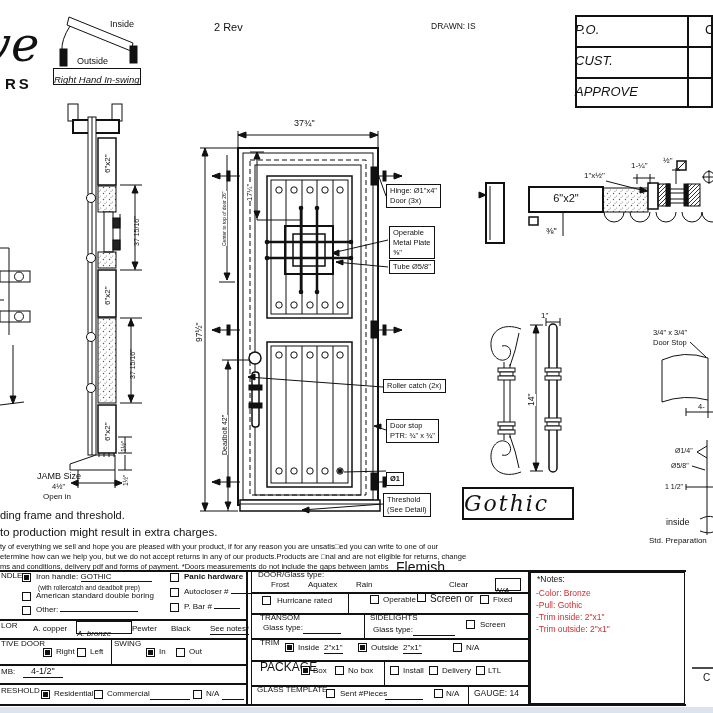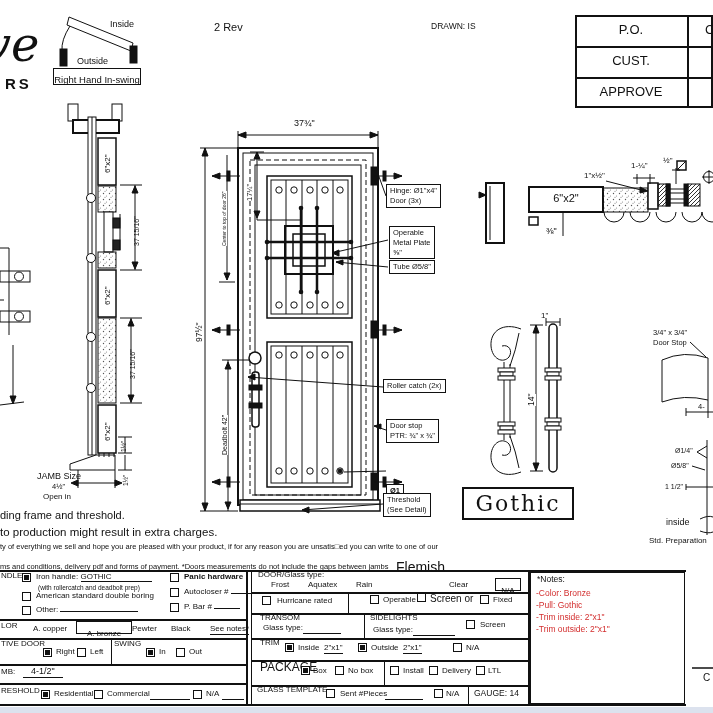--- a/index.html
+++ b/index.html
@@ -10,21 +10,21 @@
   .vt{position:absolute;z-index:3;white-space:nowrap;color:#111;transform-origin:0 0;transform:rotate(-90deg);}
   .box{position:absolute;z-index:2;border:1.5px solid #111;background:#fff;box-sizing:border-box;}
   .callout{position:absolute;z-index:4;border:1px solid #111;background:#fff;padding:1px 3px;
            font-size:7.5px;line-height:1.3;white-space:nowrap;}
   .cb{position:absolute;z-index:4;width:9px;height:9px;border:1.3px solid #111;background:#fff;box-sizing:border-box;}
   .cb.f::after{content:"";position:absolute;left:1px;top:1px;right:1px;bottom:1px;background:#111;}
   .ul{border-bottom:1px solid #111;}
   .hl{position:absolute;z-index:2;background:#111;height:1px;}
   .vl{position:absolute;z-index:2;background:#111;width:1px;}
   .red{color:#d32f2f;}
-  .ctr{text-align:center;}
+  .ctr{font-style:italic;}
 </style>
 </head>
 <body>
 
 <div id="canvas">
 
 <svg class="lines" width="713" height="713" viewBox="0 0 713 713">
   <defs>
     <pattern id="stip" width="6" height="6" patternUnits="userSpaceOnUse">
       <circle cx="1.5" cy="1.5" r="0.7" fill="#555"></circle>
@@ -306,21 +306,21 @@
 <div class="callout" style="left:389px;top:260px;">
   <div>Tube Ø5/8"</div>
 </div>
 <div class="callout" style="left:383px;top:379px;">
   <div>Roller catch  (2x)</div>
 </div>
 <div class="callout" style="left:386px;top:419px;">
   <div>Door stop</div>
   <div>PTR: ¾" x ¾"</div>
 </div>
-<div class="callout" style="left:386px;top:484px;font-weight:bold;">
+<div class="callout" style="left:386px;top:472px;font-weight:bold;">
   <div>Ø1</div>
 </div>
 <div class="callout" style="left:383px;top:493px;">
   <div>Threshold</div>
   <div>(See Detail)</div>
 </div>
 
 <div class="t" style="left:548px;top:192px;width:36px;text-align:center;font-size:11px;">6"x2"</div>
 <div class="t" style="left:546px;top:227px;font-size:9px;">⅜"</div>
 <div class="t" style="left:584px;top:172px;font-size:8px;">1"x½"</div>
@@ -339,20 +339,21 @@
 
 <div class="t" style="left:675px;top:447px;font-size:7px;">Ø1/4"</div>
 <div class="t" style="left:671px;top:462px;font-size:7px;">Ø5/8"</div>
 <div class="t" style="left:665px;top:483px;font-size:7px;">1 1/2"</div>
 <div class="t" style="left:666px;top:518px;font-size:9px;">inside</div>
 <div class="t" style="left:649px;top:537px;font-size:8px;">Std. Preparation</div>
 
 <div class="t" style="left:0px;top:509px;font-size:11px;">ding frame and threshold.</div>
 <div class="t" style="left:0px;top:543px;font-size:7.5px;">ty of everything we sell and hope you are pleased with your product, if for any reason you are unsatis□ed you can write to one of our</div>
 <div class="t" style="left:0px;top:526px;font-size:11.5px;">to production might result in extra charges.</div>
+<div class="t" style="left:0px;top:553px;font-size:7.5px;">etermine how can we help you, but we do not accept returns in any of our products.Products are □nal and are not eligible for returns, change</div>
 <div class="t" style="left:0px;top:563px;font-size:7.5px;">ms and conditions, delivery pdf and forms of payment. *Doors measurements do not include the gaps between jambs</div>
 
 <div class="hl" style="left:0;top:570px;width:686px;height:1.5px;"></div>
 <div class="hl" style="left:0;top:704px;width:686px;height:1.5px;"></div>
 <div class="vl" style="left:246px;top:570px;height:135px;width:1.5px;"></div>
 <div class="vl" style="left:251px;top:570px;height:135px;width:1px;"></div>
 <div class="hl" style="left:0;top:619px;width:247px;height:1.5px;"></div>
 <div class="hl" style="left:0;top:638px;width:247px;height:1.5px;"></div>
 <div class="hl" style="left:0;top:664px;width:247px;height:1.5px;"></div>
 <div class="hl" style="left:0;top:683px;width:247px;height:1.5px;"></div>

